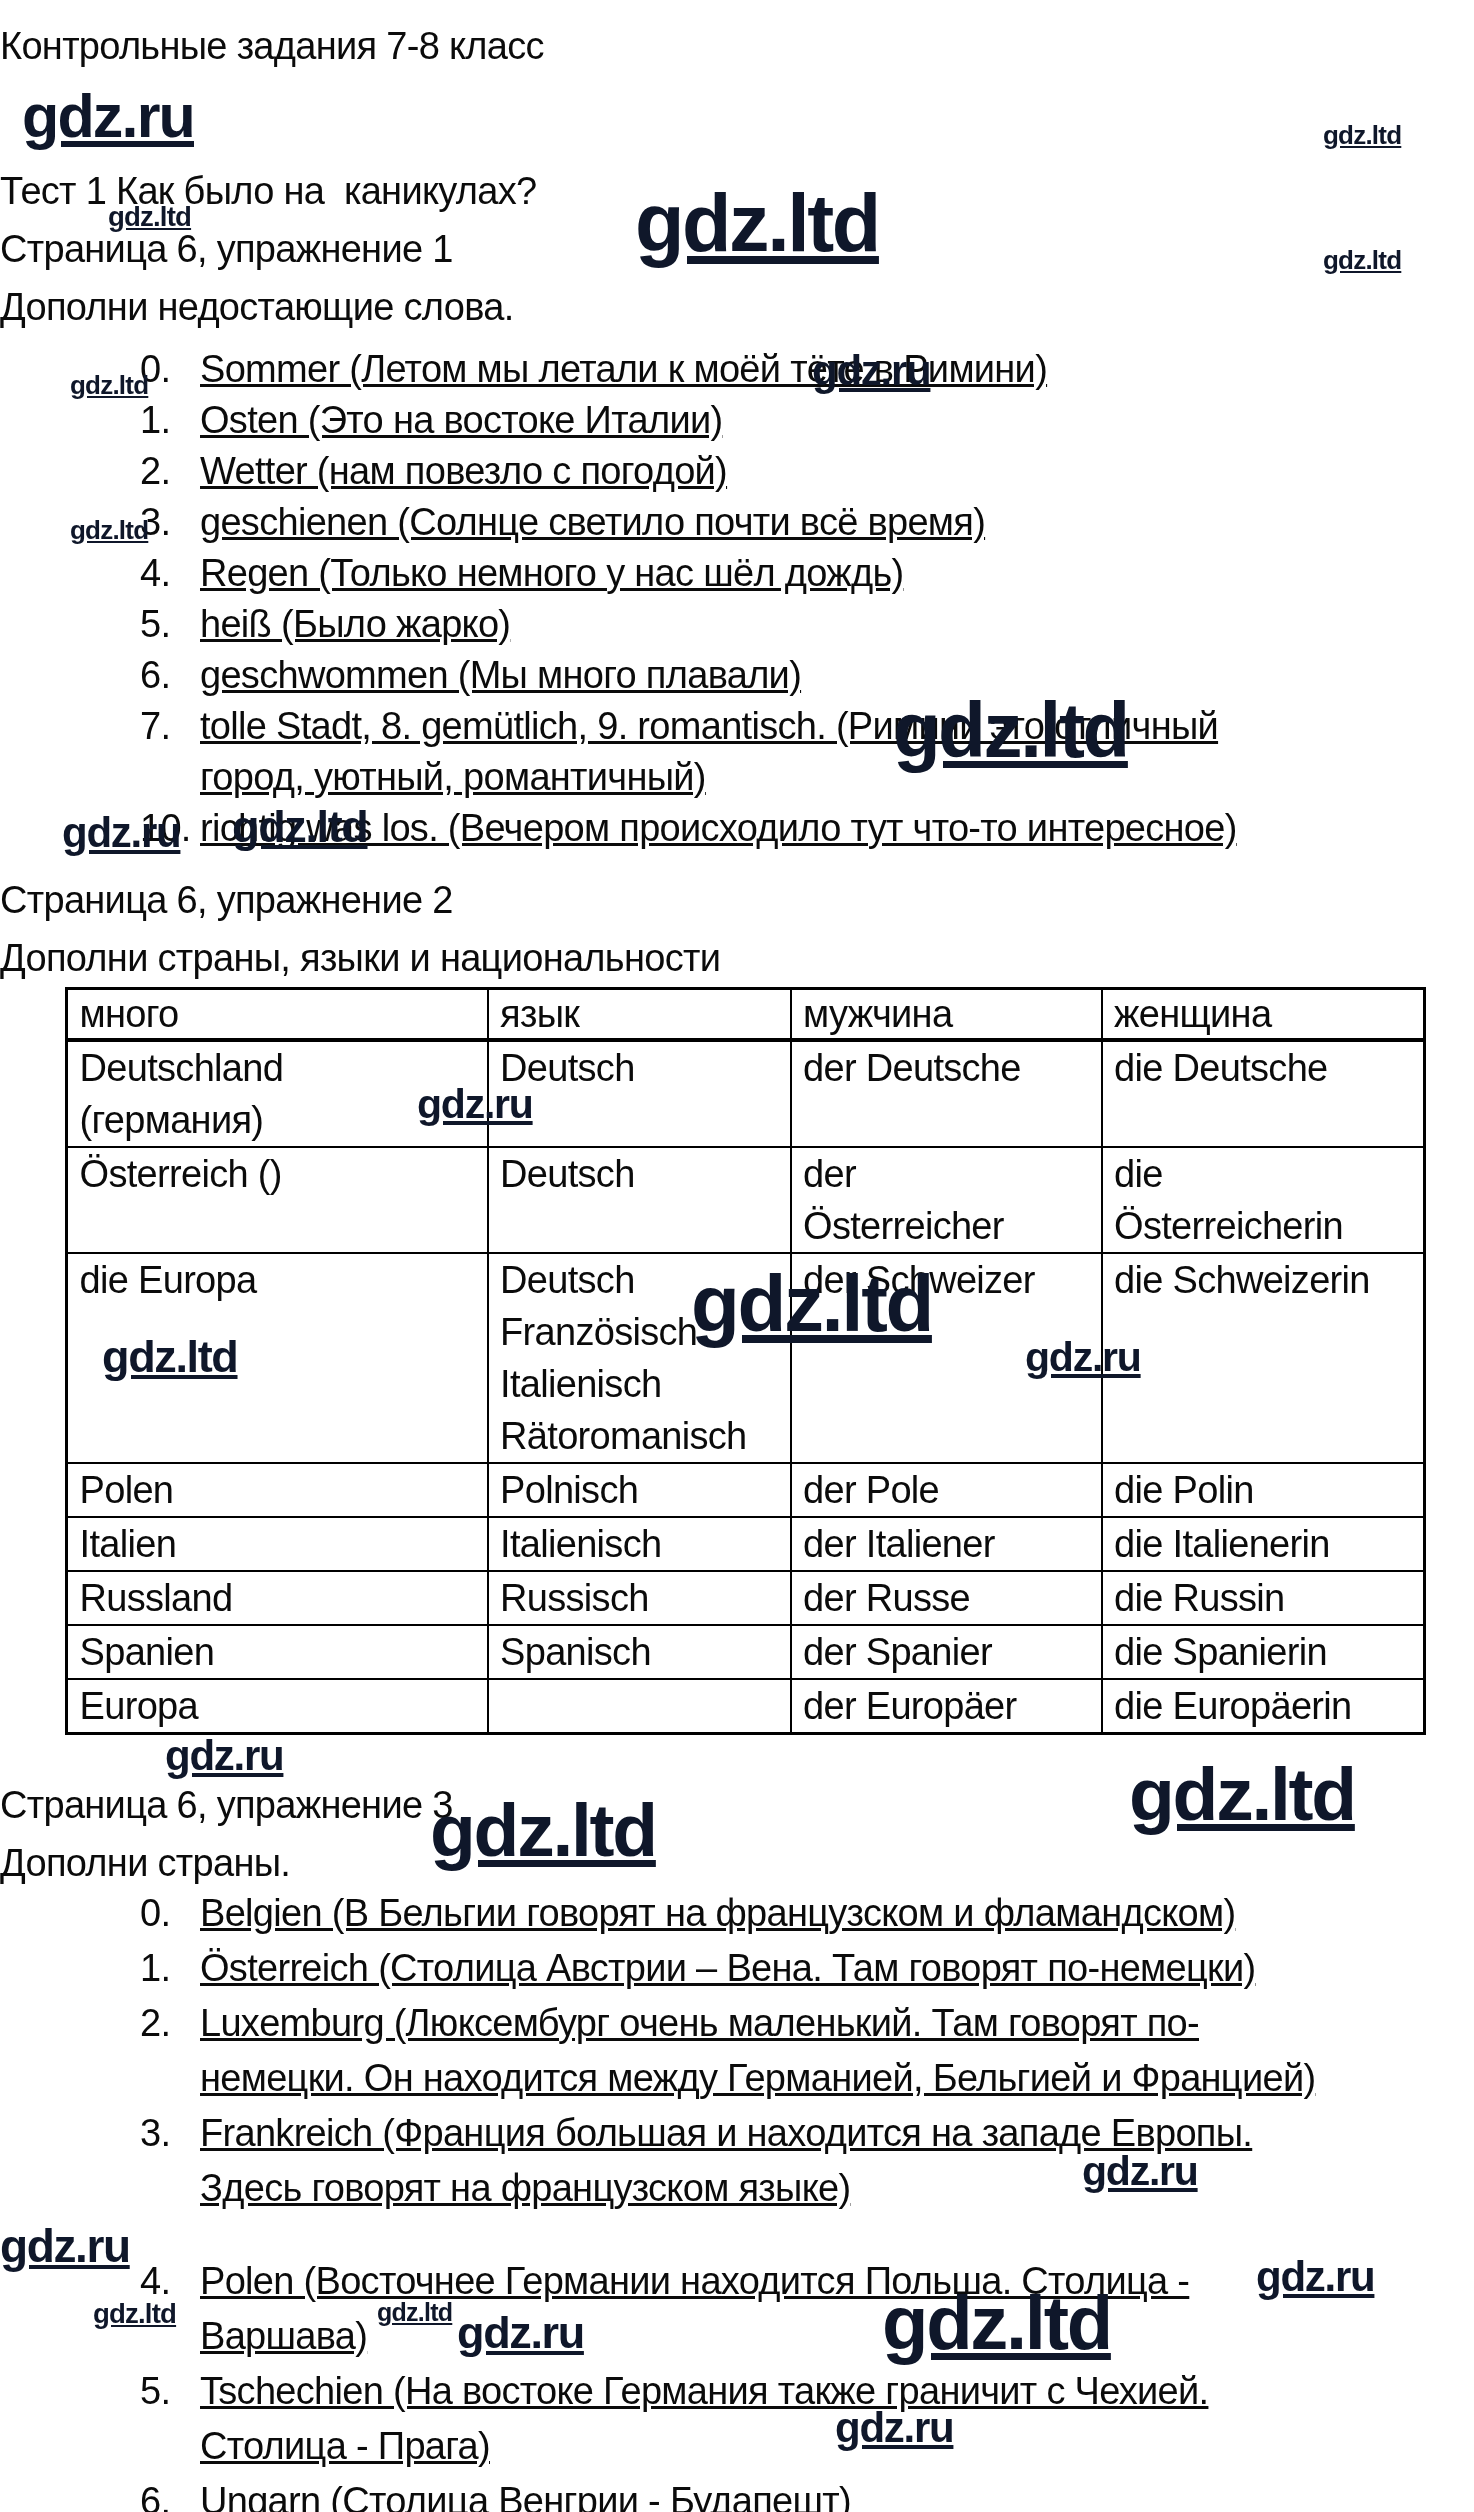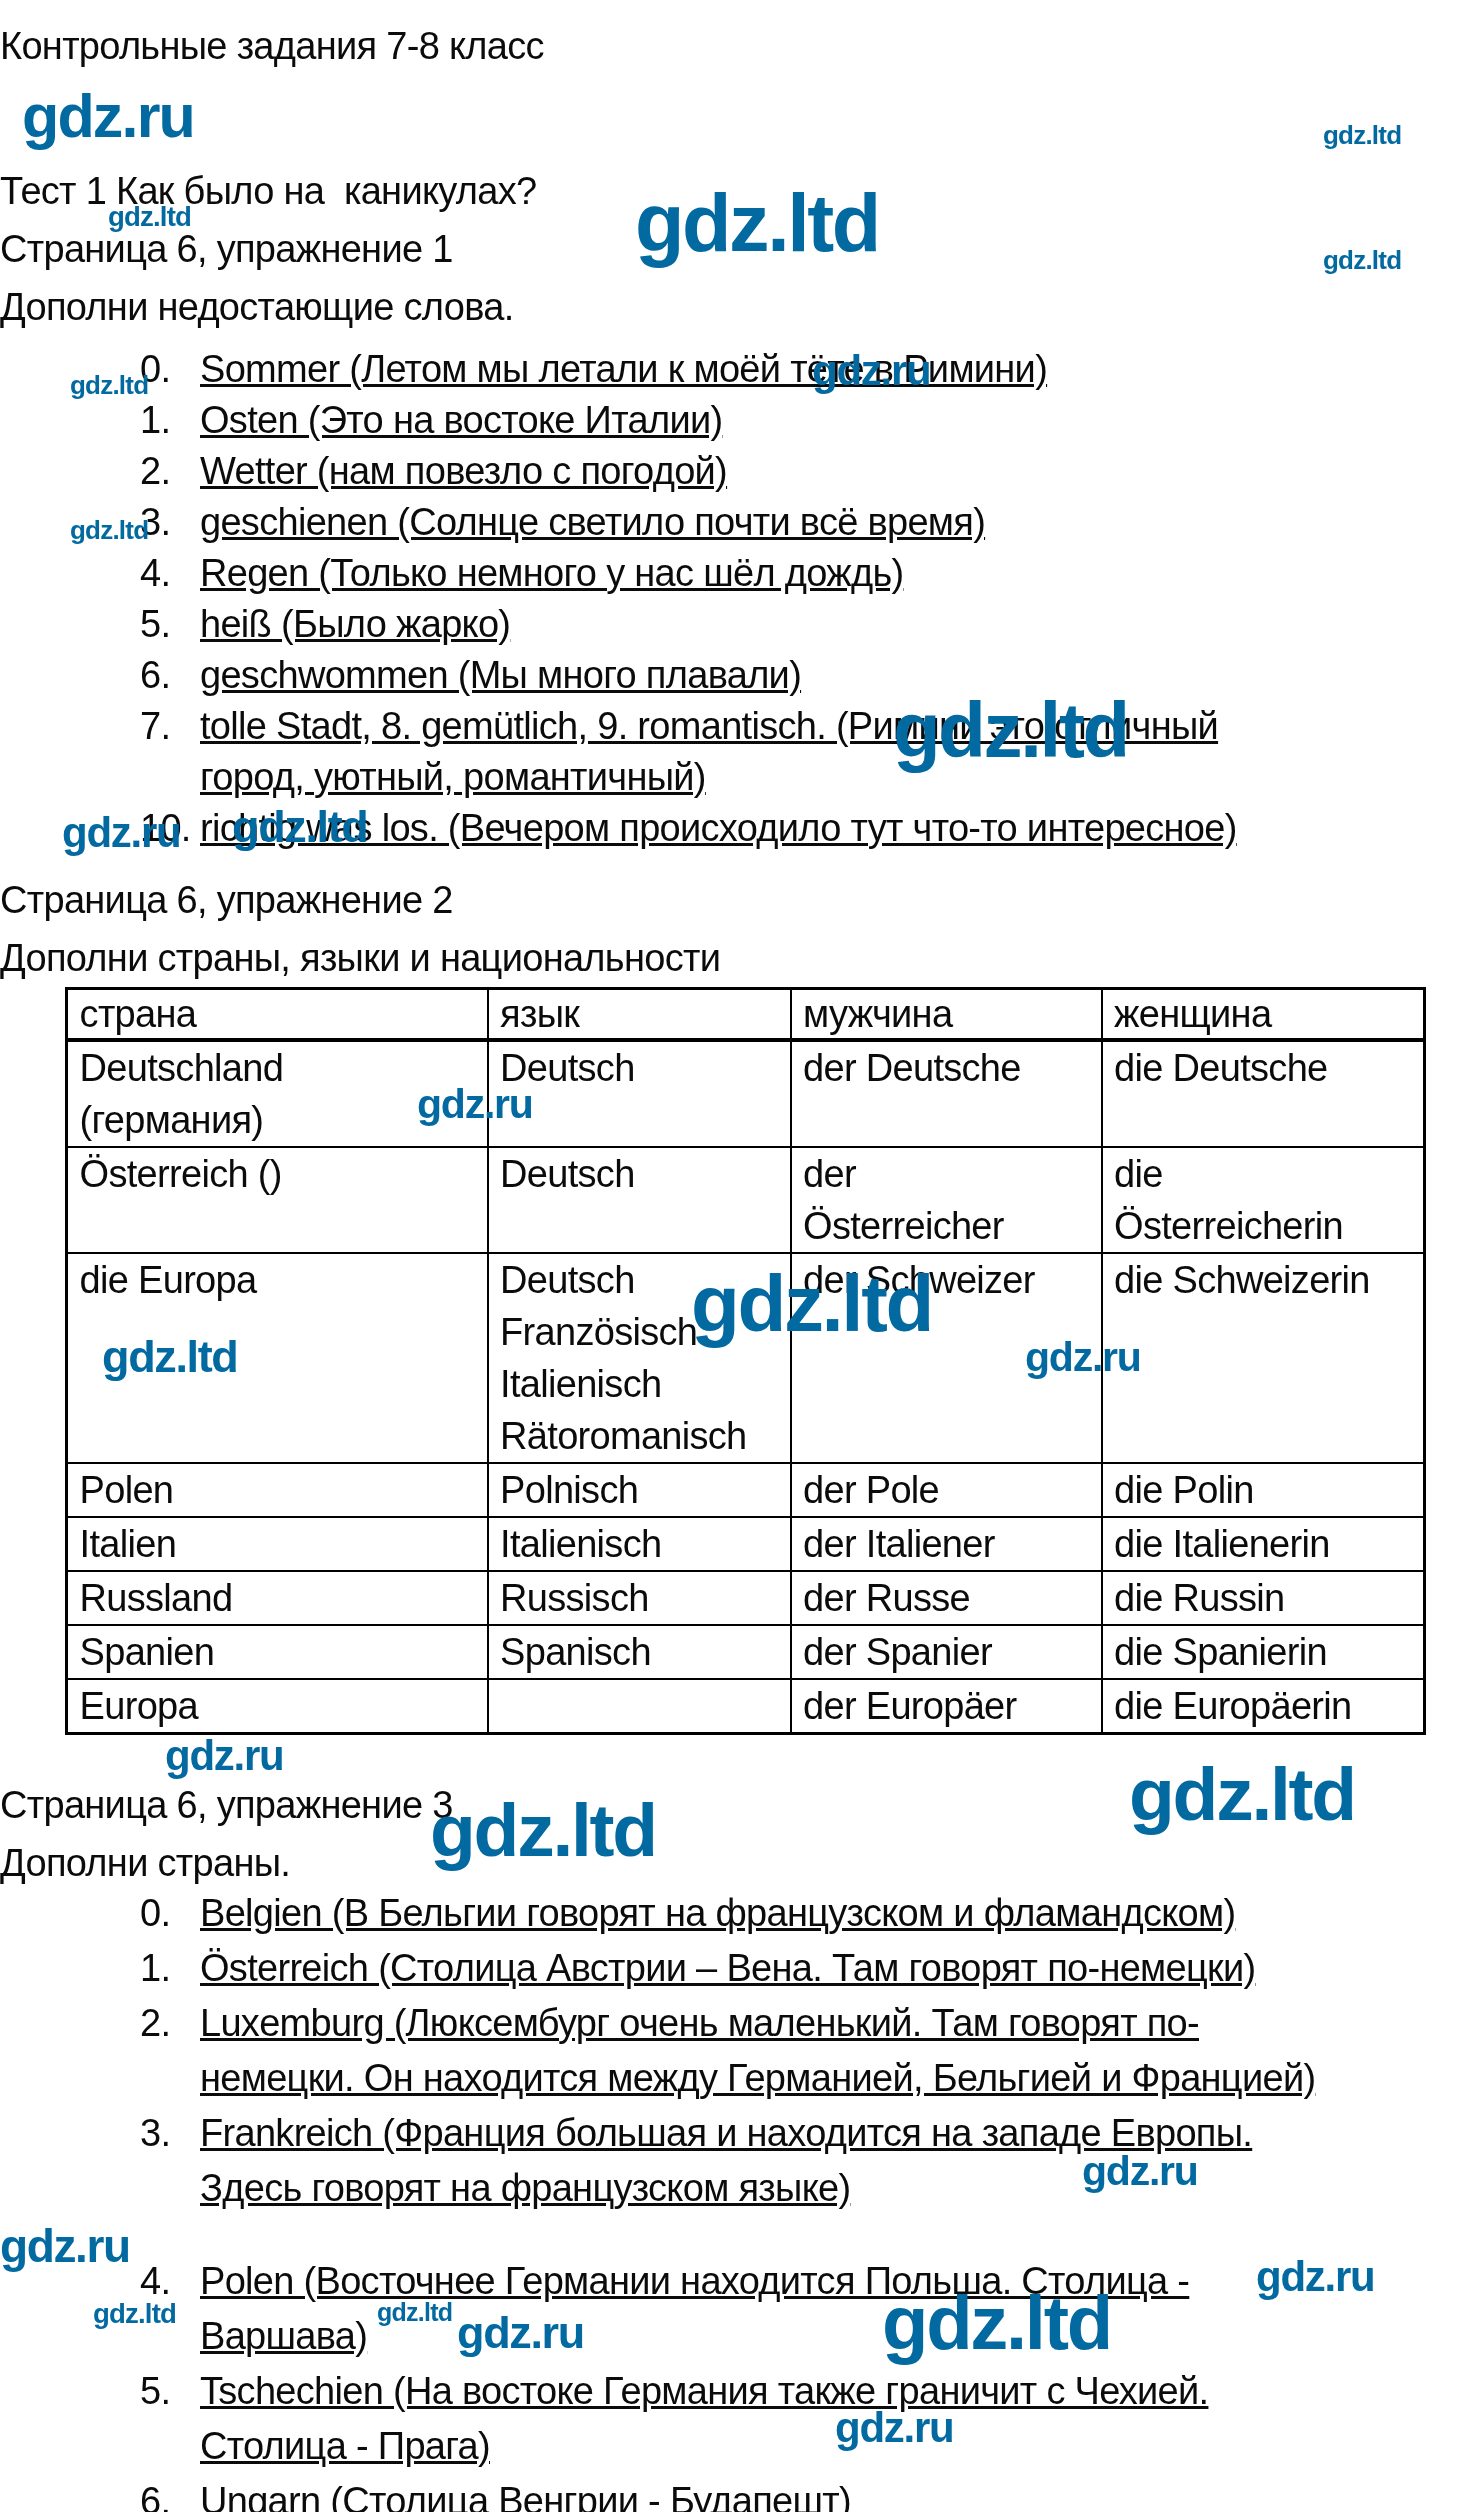--- a/index.html
+++ b/index.html
@@ -49,22 +49,23 @@
     overflow:hidden;
   }
   .tbl thead th{line-height:48px;border-bottom-width:4.4px;}
   .col-c1{width:421px;} .col-c2{width:303px;} .col-c3{width:311px;} .col-c4{width:323px;}
   
   .wm{
     position:absolute;
     font-weight:bold;
     line-height:1;
     letter-spacing:-0.03em;
-    color:#0369a1;
+    color:#0f172a;
     white-space:nowrap;
+    text-decoration:underline;
   }
 </style>
 </head>
 <body>
 
 <div class="page">
 
   <p class="h doc-title">Контрольные задания 7-8 класс</p>
   <p class="h test-title">Тест 1 Как было на  каникулах?</p>
 
@@ -115,21 +116,21 @@
 
   <table id="ex2-table" class="tbl">
     <colgroup>
       <col class="col-c1">
         <col class="col-c2">
         <col class="col-c3">
         <col class="col-c4">
     </colgroup>
     <thead>
         <tr>
-          <th>страна</th>
+          <th>много</th>
           <th>язык</th>
           <th>мужчина</th>
           <th>женщина</th>
         </tr>
       </thead>
     <tbody>
         <tr>
           <td>Deutschland
 (германия)</td>
           <td>Deutsch</td>

